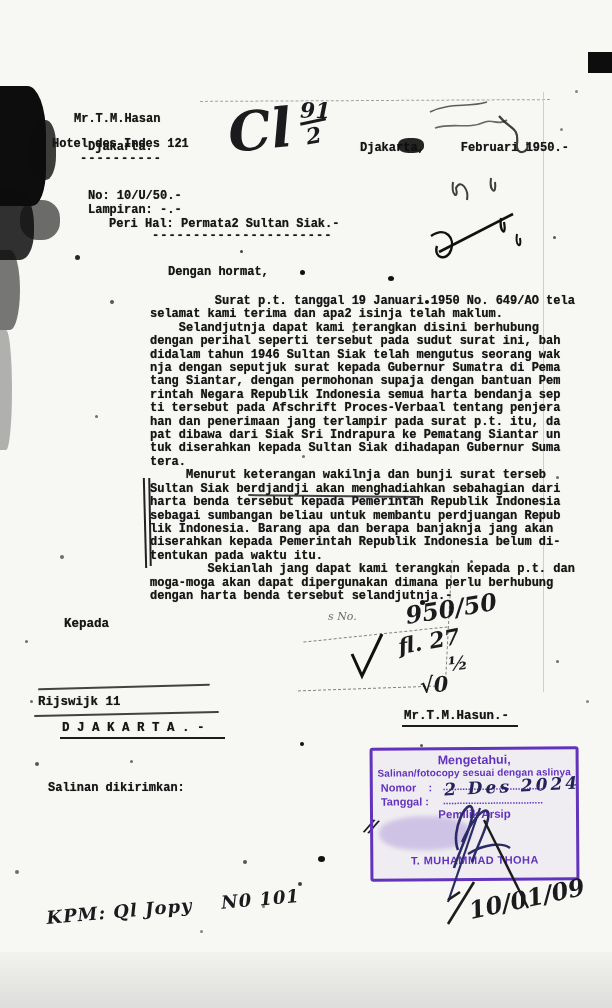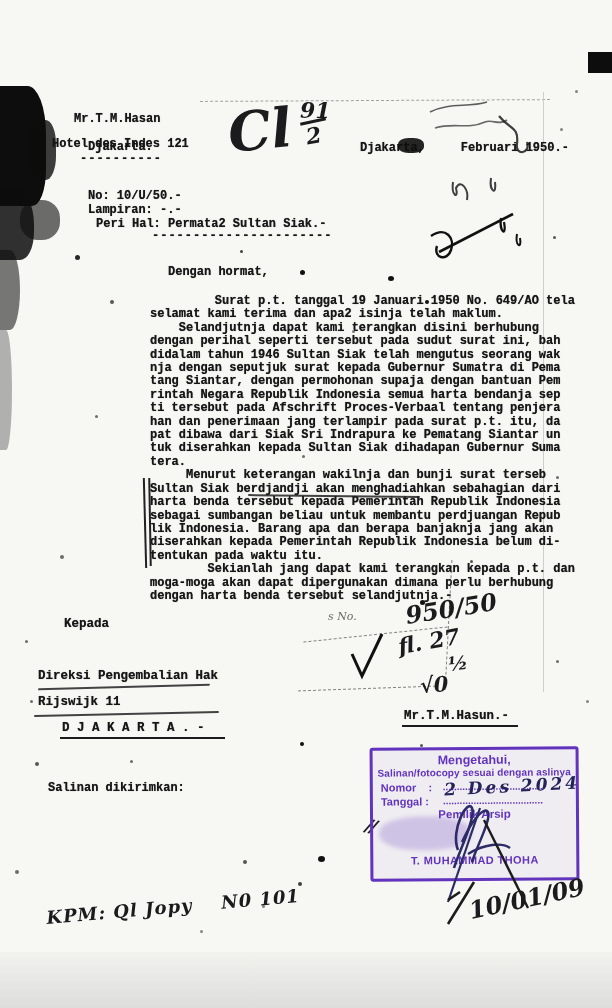--- a/index.html
+++ b/index.html
@@ -79,21 +79,21 @@
     <path d="M38,82 C36,96 44,100 41,88 C46,78 54,90 52,100" stroke="#1d1d1d" stroke-width="2" opacity=".85"></path>
     <path d="M76,78 C74,92 82,96 80,82" stroke="#1d1d1d" stroke-width="2" opacity=".85"></path>
     <path d="M16,136 C31,126 40,138 36,150 C32,162 18,158 22,146" stroke="#111" stroke-width="2.4"></path>
     <path d="M24,152 L98,114" stroke="#111" stroke-width="2.6"></path>
     <path d="M86,118 C84,132 92,138 89,122" stroke="#111" stroke-width="2.2"></path>
     <path d="M102,134 C100,146 107,150 105,138" stroke="#111" stroke-width="2"></path>
   </svg>
 
   <div class="typed sz12 abs" style="left:88px;top:190px;">No: 10/U/50.-</div>
   <div class="typed sz12 abs" style="left:88px;top:204px;">Lampiran: -.-</div>
-  <div class="typed sz12 abs" style="left:88px;top:218px;padding-left:8px;">Peri Hal: Permata2 Sultan Siak.-</div>
+  <div class="typed sz12 abs" style="left:101px;top:218px;padding-left:8px;">Peri Hal: Permata2 Sultan Siak.-</div>
   <div class="typed sz12 abs" style="left:152px;top:230px;letter-spacing:1px;">----------------------</div>
 
   <div class="typed sz12 abs" style="left:168px;top:266px;">Dengan hormat,</div>
 
   <div class="abs" style="left:150px;top:295px;width:460px;">
     <p class="typed sz12 para">         Surat p.t. tanggal 19 Januari 1950 No. 649/AO tela
 selamat kami terima dan apa2 isinja telah maklum.</p>
     <p class="typed sz12 para">    Selandjutnja dapat kami terangkan disini berhubung
 dengan perihal seperti tersebut pada sudut surat ini, bah
 didalam tahun 1946 Sultan Siak telah mengutus seorang wak
@@ -130,21 +130,20 @@
 
   <div class="ink abs" style="left:405px;top:594px;font-size:24px;font-weight:700;transform:rotate(-9deg);">950/50</div>
   <div class="ink abs" style="left:398px;top:628px;font-size:22px;font-weight:700;transform:rotate(-10deg);">fl. 27</div>
   <div class="ink abs" style="left:448px;top:652px;font-size:19px;font-weight:700;transform:rotate(-6deg);">½</div>
   <div class="ink abs" style="left:420px;top:672px;font-size:21px;font-weight:700;transform:rotate(-4deg);">√0</div>
   <svg class="abs" style="left:348px;top:632px;" width="40" height="48" viewBox="0 0 40 48" fill="none">
     <path d="M4,22 L14,44 L34,2" stroke="#111" stroke-width="3"></path>
   </svg>
 
   <div class="typed sz13 abs" style="left:64px;top:617px;">Kepada</div>
-  <div class="typed sz13 abs" style="left:38px;top:669px;">Direksi Pengembalian Hak</div>
   <div class="handline abs" style="left:38px;top:686px;width:172px;transform:rotate(-1.6deg);"></div>
   <div class="typed sz13 abs" style="left:38px;top:695px;">Rijswijk 11</div>
   <div class="handline abs" style="left:34px;top:713px;width:185px;transform:rotate(-1.2deg);"></div>
   <div class="typed sz13 abs" style="left:62px;top:721px;">D J A K A R T A . -</div>
   <div class="typedline abs" style="left:60px;top:737px;width:165px;"></div>
 
   <div class="typed sz13 abs" style="left:404px;top:709px;">Mr.T.M.Hasun.-</div>
   <div class="typedline abs" style="left:402px;top:725px;width:116px;"></div>
 
   <div class="typed sz12 abs" style="left:48px;top:782px;">Salinan dikirimkan:</div>

